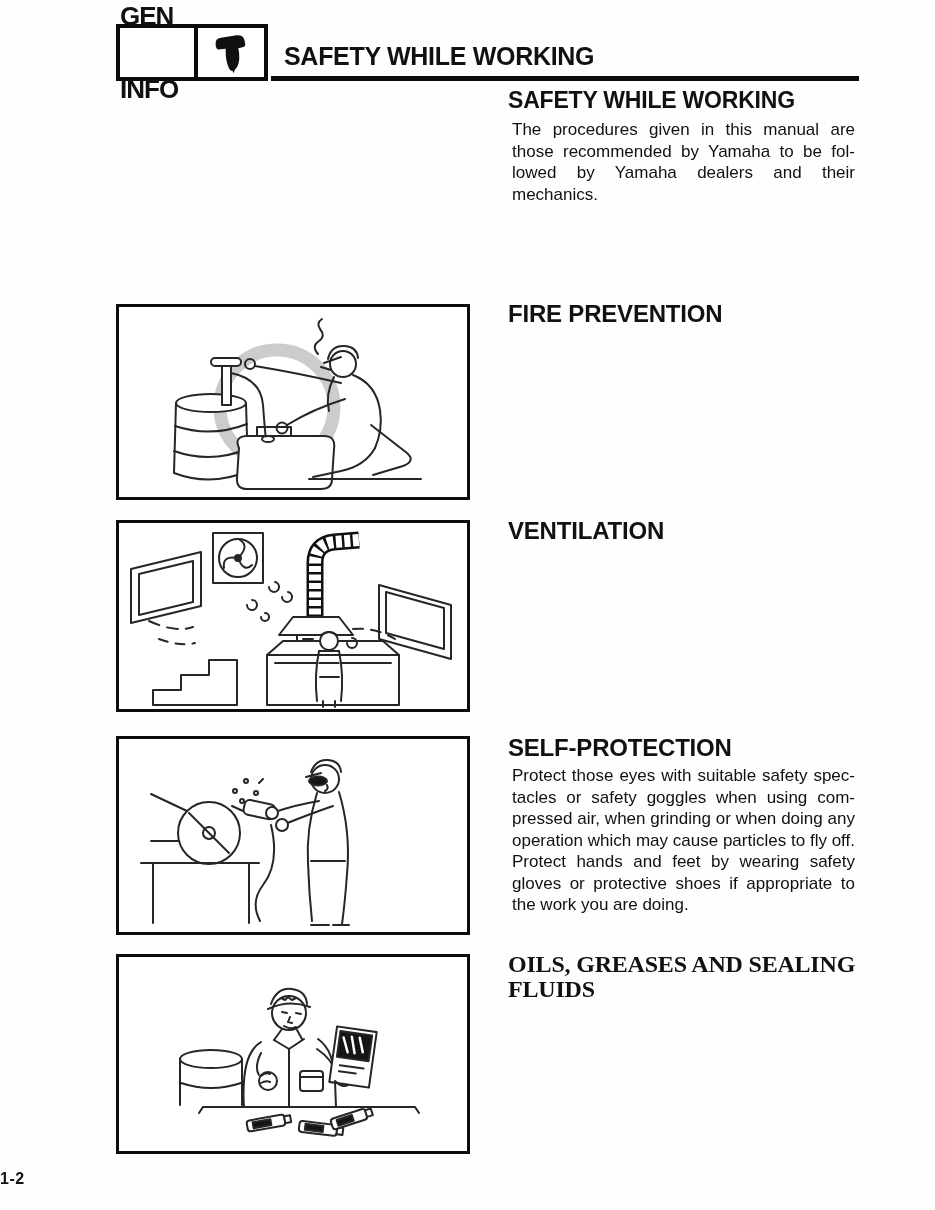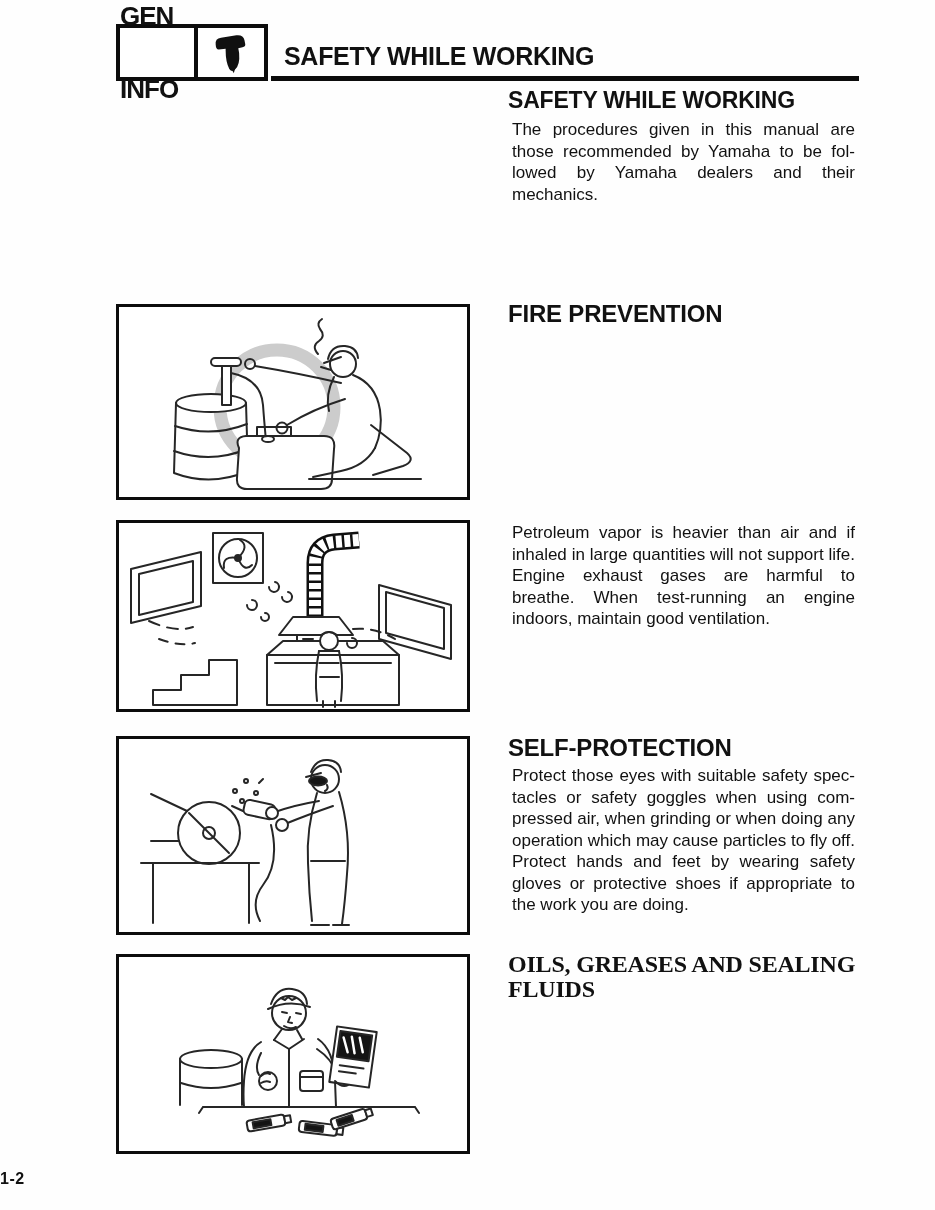--- a/index.html
+++ b/index.html
@@ -76,21 +76,21 @@
   <section class="text-sec first" id="sec-0">
     <h2>SAFETY WHILE WORKING</h2>
     <p>The procedures given in this manual are those recommended by Yamaha to be fol­lowed by Yamaha dealers and their mechanics.</p>
   </section>
 
   <section class="text-sec" id="sec-1">
     <h2>FIRE PREVENTION</h2>
   </section>
 
   <section class="text-sec" id="sec-2">
-    <p>Petroleum vapor is heavier than air and if inhaled in large quantities will not support life. Engine exhaust gases are harmful to breathe. When test-running an engine indoors, maintain good ventilation.</p>
+    <h2>VENTILATION</h2>
   </section>
 
   <section class="text-sec" id="sec-3">
     <h2>SELF-PROTECTION</h2>
     <p>Protect those eyes with suitable safety spec­tacles or safety goggles when using com­pressed air, when grinding or when doing any operation which may cause particles to fly off. Protect hands and feet by wearing safety gloves or protective shoes if appro­priate to the work you are doing.</p>
   </section>
 
   <section class="text-sec" id="sec-4">
     <h2>OILS, GREASES AND SEALING FLUIDS</h2>
   </section>

